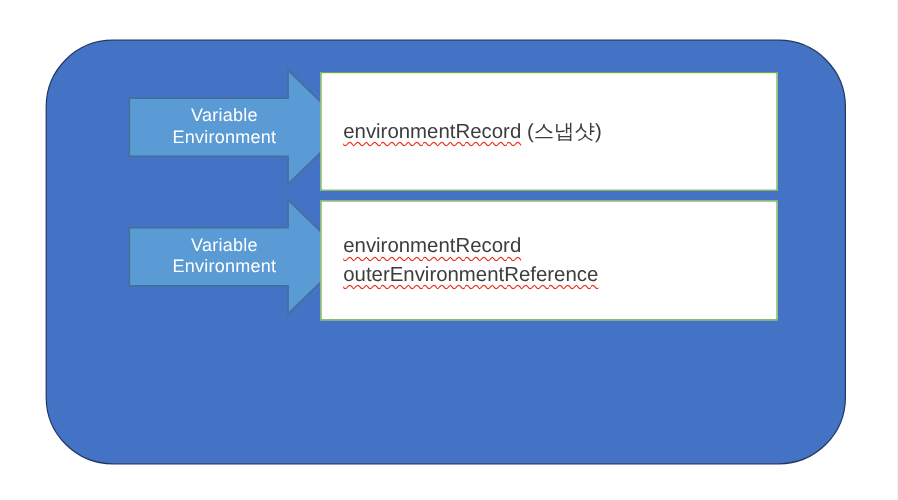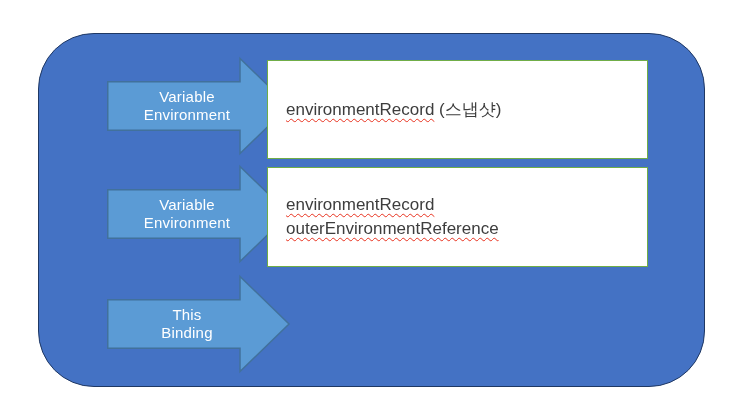--- a/index.html
+++ b/index.html
@@ -82,29 +82,20 @@
   <div class="arrow" style="top:165px;">
     <svg viewBox="0 0 184 98">
       <polygon points="0.75,24.75 133,24.75 133,1.5 182,49 133,96.5 133,73.25 0.75,73.25" style="fill:var(--arrow-fill,#5B9BD5);stroke:var(--arrow-stroke,#41719C);stroke-width:1.5;"></polygon>
     </svg>
     <div class="arrow-label">
       <span>Variable</span>
       <span>Environment</span>
     </div>
   </div>
 
-  <div class="arrow" style="top:275px;">
-    <svg viewBox="0 0 184 98">
-      <polygon points="0.75,24.75 133,24.75 133,1.5 182,49 133,96.5 133,73.25 0.75,73.25" style="fill:var(--arrow-fill,#5B9BD5);stroke:var(--arrow-stroke,#41719C);stroke-width:1.5;"></polygon>
-    </svg>
-    <div class="arrow-label">
-      <span>This</span>
-      <span>Binding</span>
-    </div>
-  </div>
 
   <div class="wbox" style="top:60px; height:99px;">
     <div class="wline"><span class="misspell">environmentRecord</span><span> (스냅샷)</span></div>
   </div>
 
   <div class="wbox" style="top:167px; height:100px;">
     <div class="wline"><span class="misspell">environmentRecord</span><span></span></div>
     <div class="wline"><span class="misspell">outerEnvironmentReference</span><span></span></div>
   </div>
 

